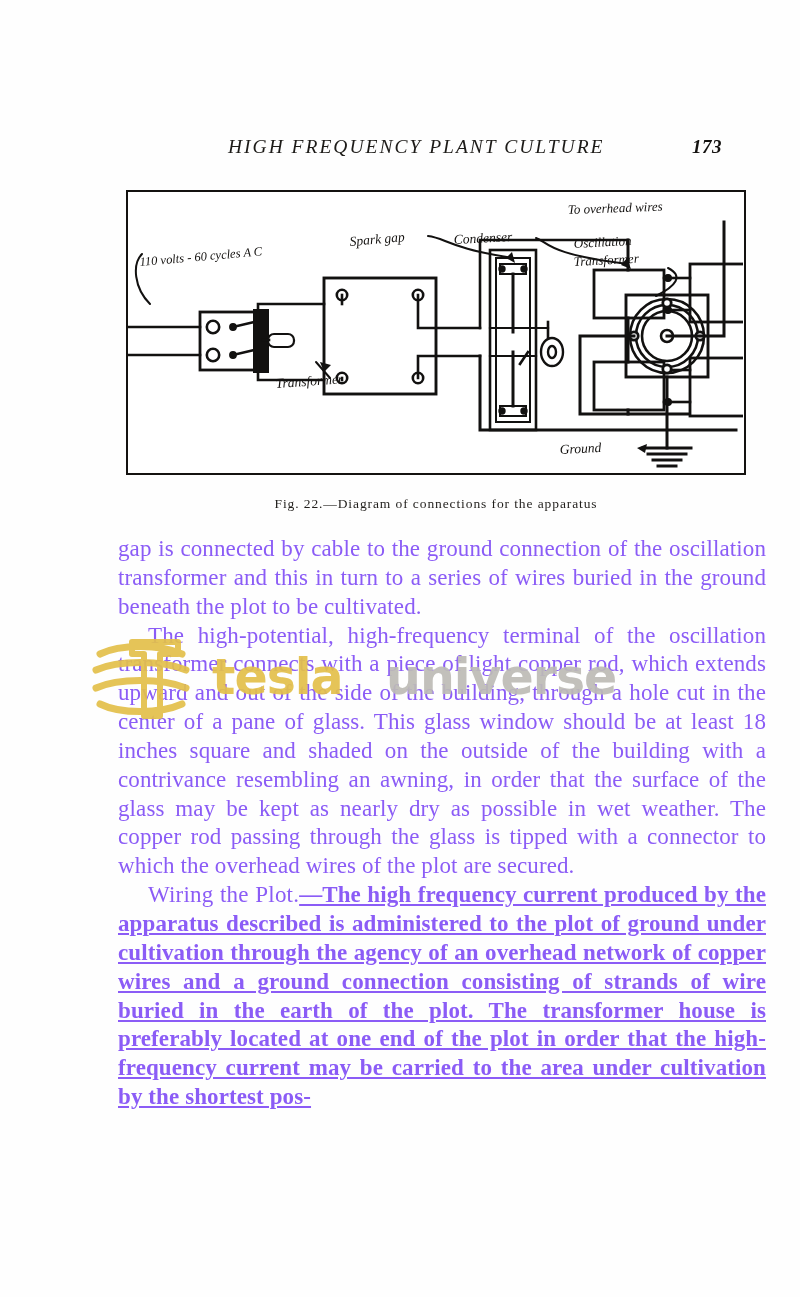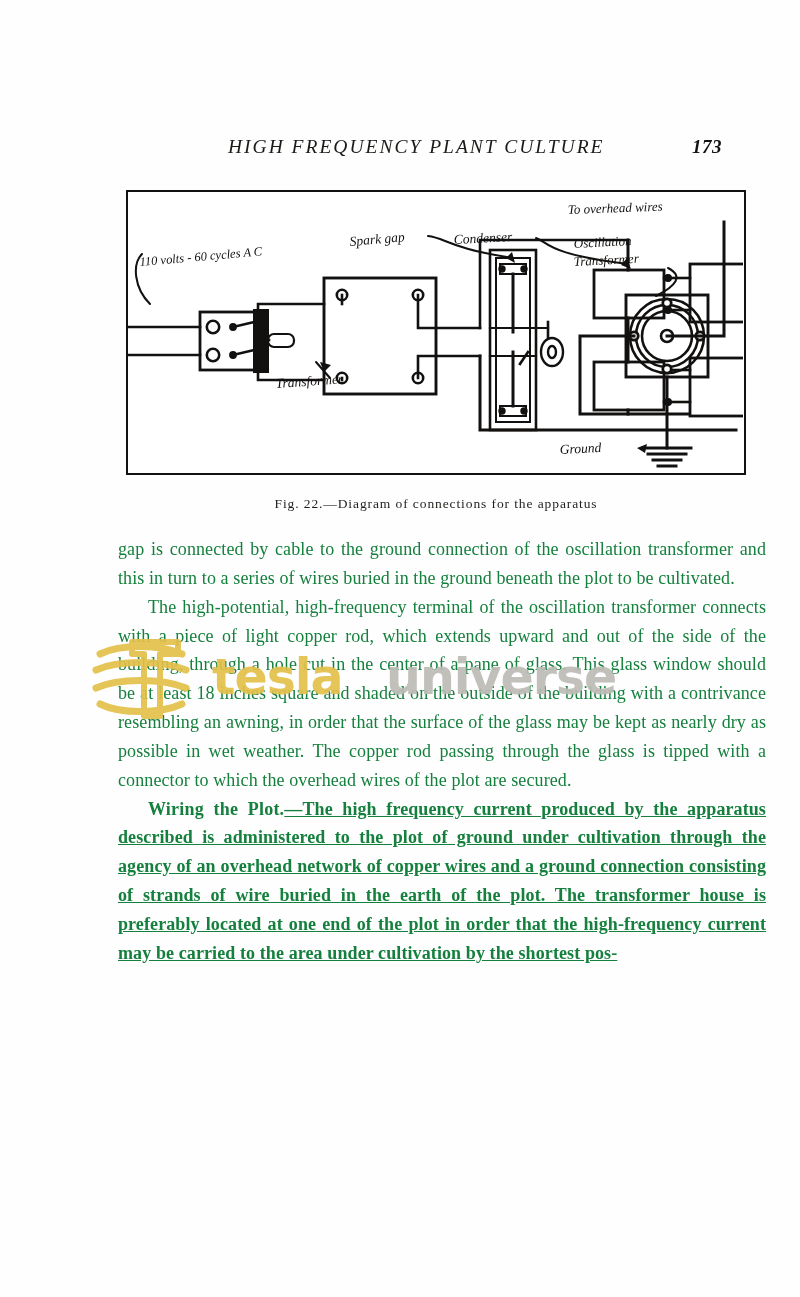--- a/index.html
+++ b/index.html
@@ -78,30 +78,30 @@
     color: #201e1b;
     margin-top: 6px;
   }
 
   
   .body-text {
     position: absolute;
     left: 118px;
     top: 535px;
     width: 648px;
-    font-size: 18px;
+    font-size: 23px;
     line-height: 28.85px;
     text-align: justify;
     text-justify: inter-word;
-    color: #15803d;
+    color: #8b5cf6;
     letter-spacing: 0.1px;
   }
   .body-text p { margin: 0; }
   .body-text p.indent { text-indent: 30px; }
-  .runin { font-weight: 700; letter-spacing: 0.2px; margin-top: 15px; }
+  .runin { font-weight: 400; letter-spacing: 0.2px; margin-top: 15px; }
 
   
   .ink-heavy { font-weight: 600; text-decoration: underline; }
 
   
   .watermark {
     position: absolute;
     left: 86px;
     top: 632px;
     width: 700px;

